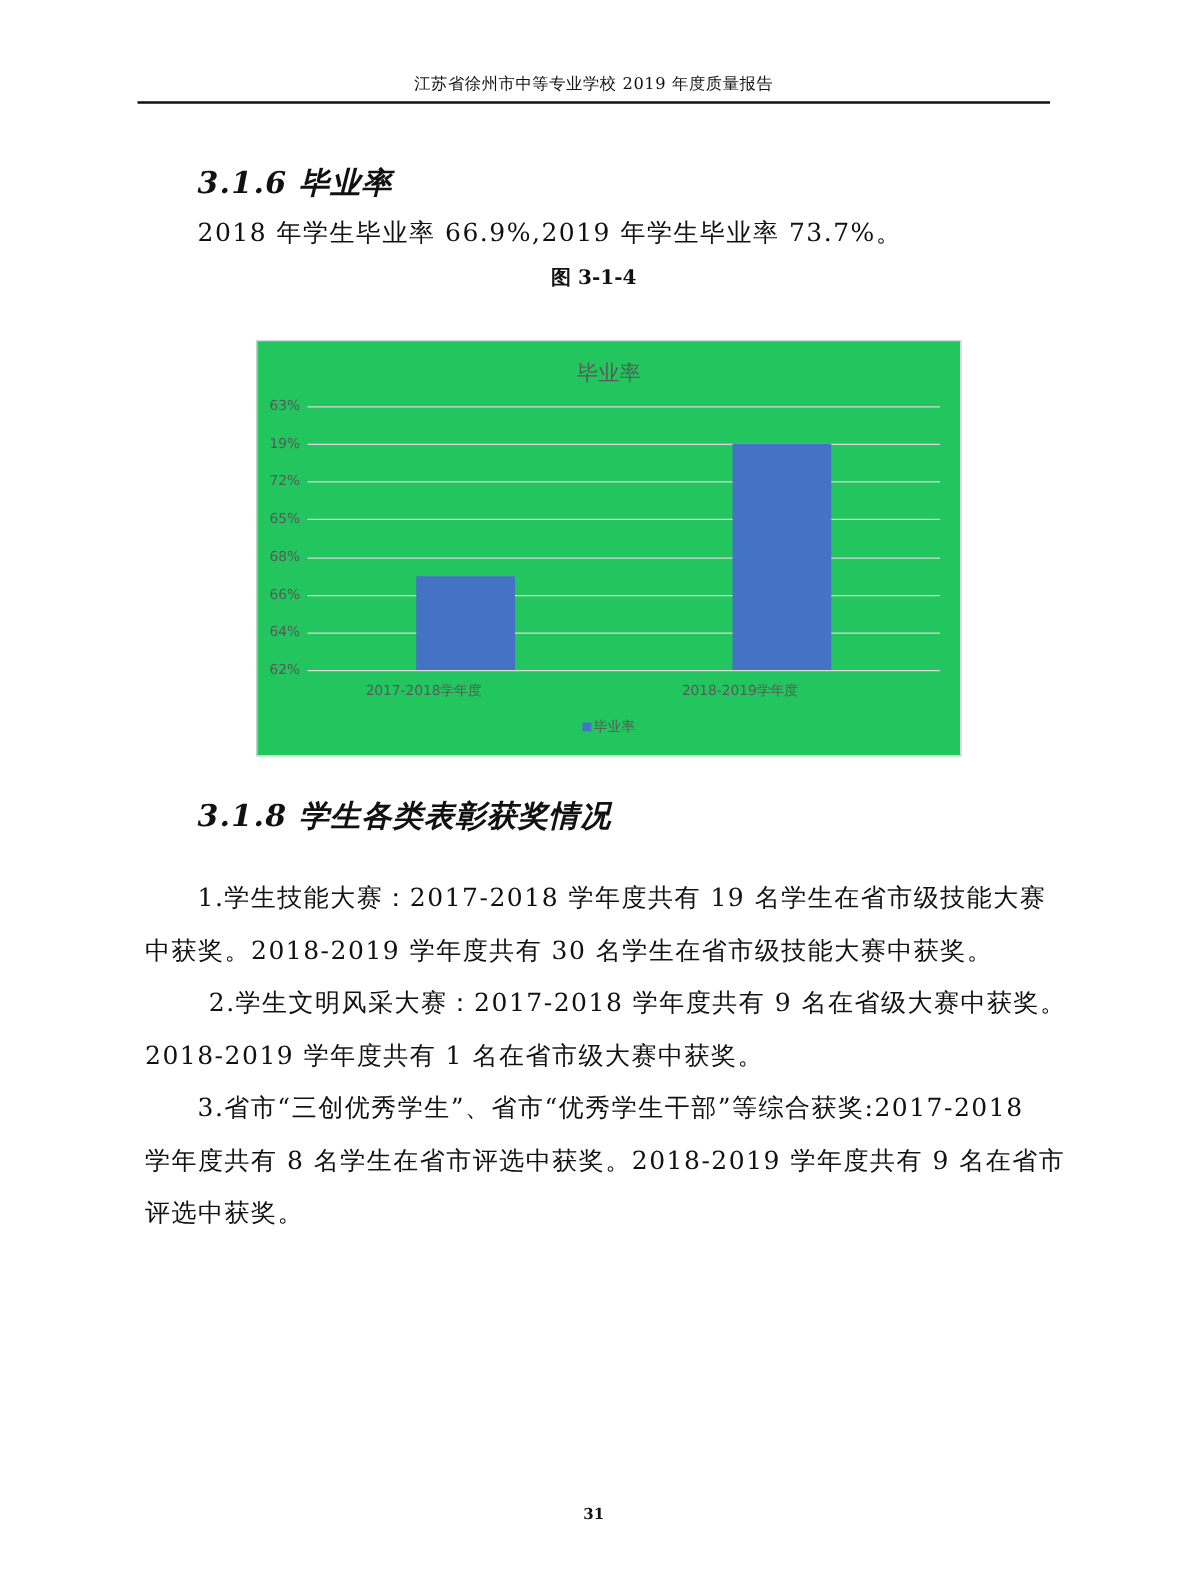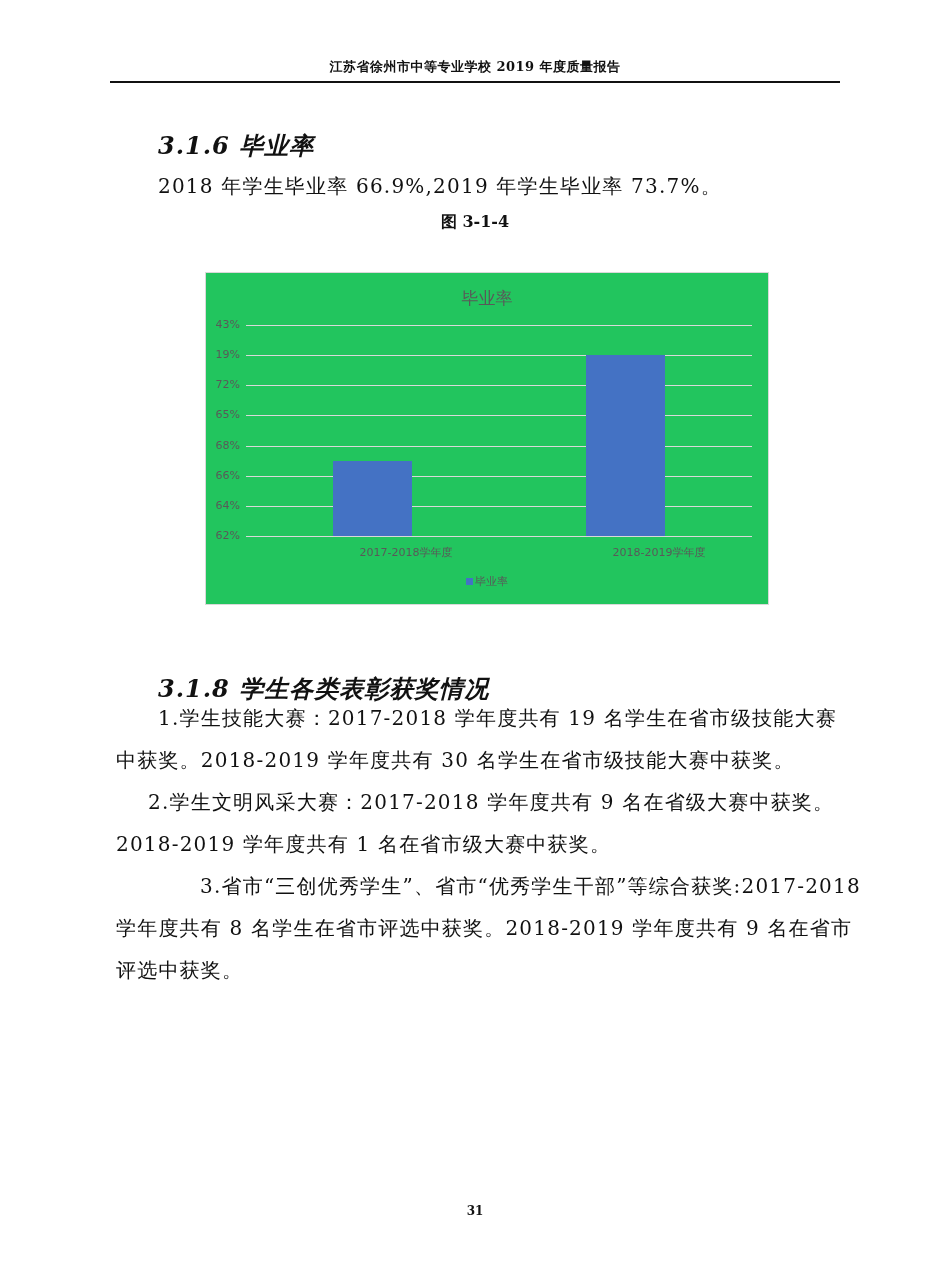--- a/index.html
+++ b/index.html
@@ -2,21 +2,21 @@
 <html><head>
 <meta charset="utf-8">
 <style>
   html, body { margin: 0; padding: 0; background: #ffffff; }
   body {
     width: 950px; height: 1266px; position: relative; overflow: hidden;
     font-family: "DejaVu Serif", "Liberation Serif", serif; color: #111;
   }
   .header-title {
     position: absolute; left: 0; width: 950px; top: 58px; text-align: center;
-    font-size: 13px; font-weight: bold; letter-spacing: 0.5px; color: #111;
+    font-size: 13px; font-weight: normal; letter-spacing: 0.5px; color: #111;
   }
   .header-rule {
     position: absolute; left: 110px; width: 730px; top: 81px; height: 0;
     border-top: 2px solid #111;
   }
   .h3 {
     position: absolute; font-size: 24px; font-weight: bold; letter-spacing: 1px; font-style: italic;
   }
   .p {
     position: absolute; font-size: 20px; letter-spacing: 1.2px; white-space: nowrap;
@@ -36,21 +36,21 @@
     font-size: 17px; color: #595959;
   }
   .plot { position: absolute; left: 40px; top: 52px; width: 506px; height: 211px; }
   .gridline { position: absolute; left: 0; width: 100%; height: 0; border-top: 1px solid #d9d9d9; }
   .ytick {
     position: absolute; left: -40px; width: 34px; text-align: right;
     font-size: 11px; color: #595959; transform: translateY(-7px);
   }
   .bar { position: absolute; background: #4472c4; }
   .xtick {
-    position: absolute; font-size: 11px; color: #595959; text-align: right; width: 160px;
+    position: absolute; font-size: 11px; color: #595959; text-align: left; width: 160px;
   }
   .legend {
     position: absolute; left: 0; width: 100%; top: 301px; text-align: center;
     font-size: 11px; color: #595959;
   }
   .legend-swatch {
     display: inline-block; width: 7px; height: 7px; background: #4472c4;
     margin-right: 2px; vertical-align: 0px;
   }
   .page-num {
@@ -65,21 +65,21 @@
 <div class="header-rule"></div>
 
 <div class="h3" style="left:158px; top:130px;">3.1.6 毕业率</div>
 <div class="p" style="left:158px; top:173px;">2018 年学生毕业率 66.9%,2019 年学生毕业率 73.7%。</div>
 <div class="fig-caption">图 3-1-4</div>
 
 <div class="chart-box">
   <div class="chart-title">毕业率</div>
   <div class="plot" id="plot">
       <div class="gridline" style="top: 0px;"></div>
-      <div class="ytick" style="top: 0px;">43%</div>
+      <div class="ytick" style="top: 0px;">63%</div>
       <div class="gridline" style="top: 30.1429px;"></div>
       <div class="ytick" style="top: 30.1429px;">19%</div>
       <div class="gridline" style="top: 60.2857px;"></div>
       <div class="ytick" style="top: 60.2857px;">72%</div>
       <div class="gridline" style="top: 90.4286px;"></div>
       <div class="ytick" style="top: 90.4286px;">65%</div>
       <div class="gridline" style="top: 120.571px;"></div>
       <div class="ytick" style="top: 120.571px;">68%</div>
       <div class="gridline" style="top: 150.714px;"></div>
       <div class="ytick" style="top: 150.714px;">66%</div>
@@ -92,22 +92,22 @@
     </div>
   <div id="xticks">
       <div class="xtick" style="left: 86.5px; top: 272px;">2017-2018学年度</div>
       <div class="xtick" style="left: 339.5px; top: 272px;">2018-2019学年度</div>
     </div>
   <div class="legend">
     <span class="legend-swatch"></span><span>毕业率</span>
   </div>
 </div>
 
-<div class="h3" style="left:158px; top:673px;text-align:right;">3.1.8 学生各类表彰获奖情况</div>
+<div class="h3" style="left:158px; top:637px;text-align:right;">3.1.8 学生各类表彰获奖情况</div>
 <div class="p" style="left:158px; top:705px;">1.学生技能大赛：2017-2018 学年度共有 19 名学生在省市级技能大赛</div>
 <div class="p" style="left:116px; top:747px;">中获奖。2018-2019 学年度共有 30 名学生在省市级技能大赛中获奖。</div>
-<div class="p" style="left:148px; top:789px;">2.学生文明风采大赛：2017-2018 学年度共有 9 名在省级大赛中获奖。</div>
+<div class="p" style="left:167px; top:789px;">2.学生文明风采大赛：2017-2018 学年度共有 9 名在省级大赛中获奖。</div>
 <div class="p" style="left:116px; top:831px;">2018-2019 学年度共有 1 名在省市级大赛中获奖。</div>
-<div class="p" style="left:158px; top:873px;margin-left:42px;">3.省市“三创优秀学生”、省市“优秀学生干部”等综合获奖:2017-2018</div>
+<div class="p" style="left:158px; top:873px;">3.省市“三创优秀学生”、省市“优秀学生干部”等综合获奖:2017-2018</div>
 <div class="p" style="left:116px; top:915px;">学年度共有 8 名学生在省市评选中获奖。2018-2019 学年度共有 9 名在省市</div>
 <div class="p" style="left:116px; top:957px;">评选中获奖。</div>
 
 <div class="page-num">31</div>
 
 </body></html>

